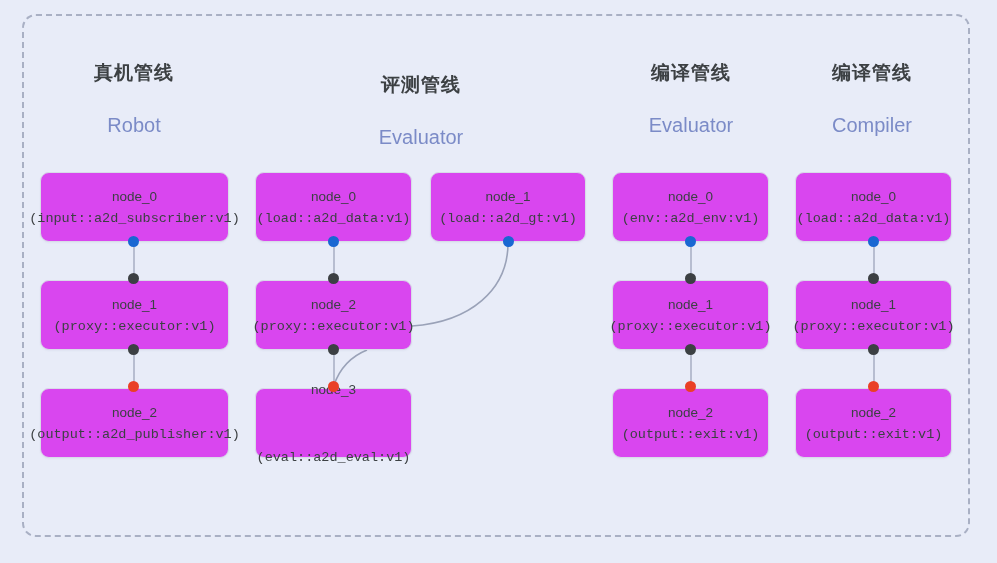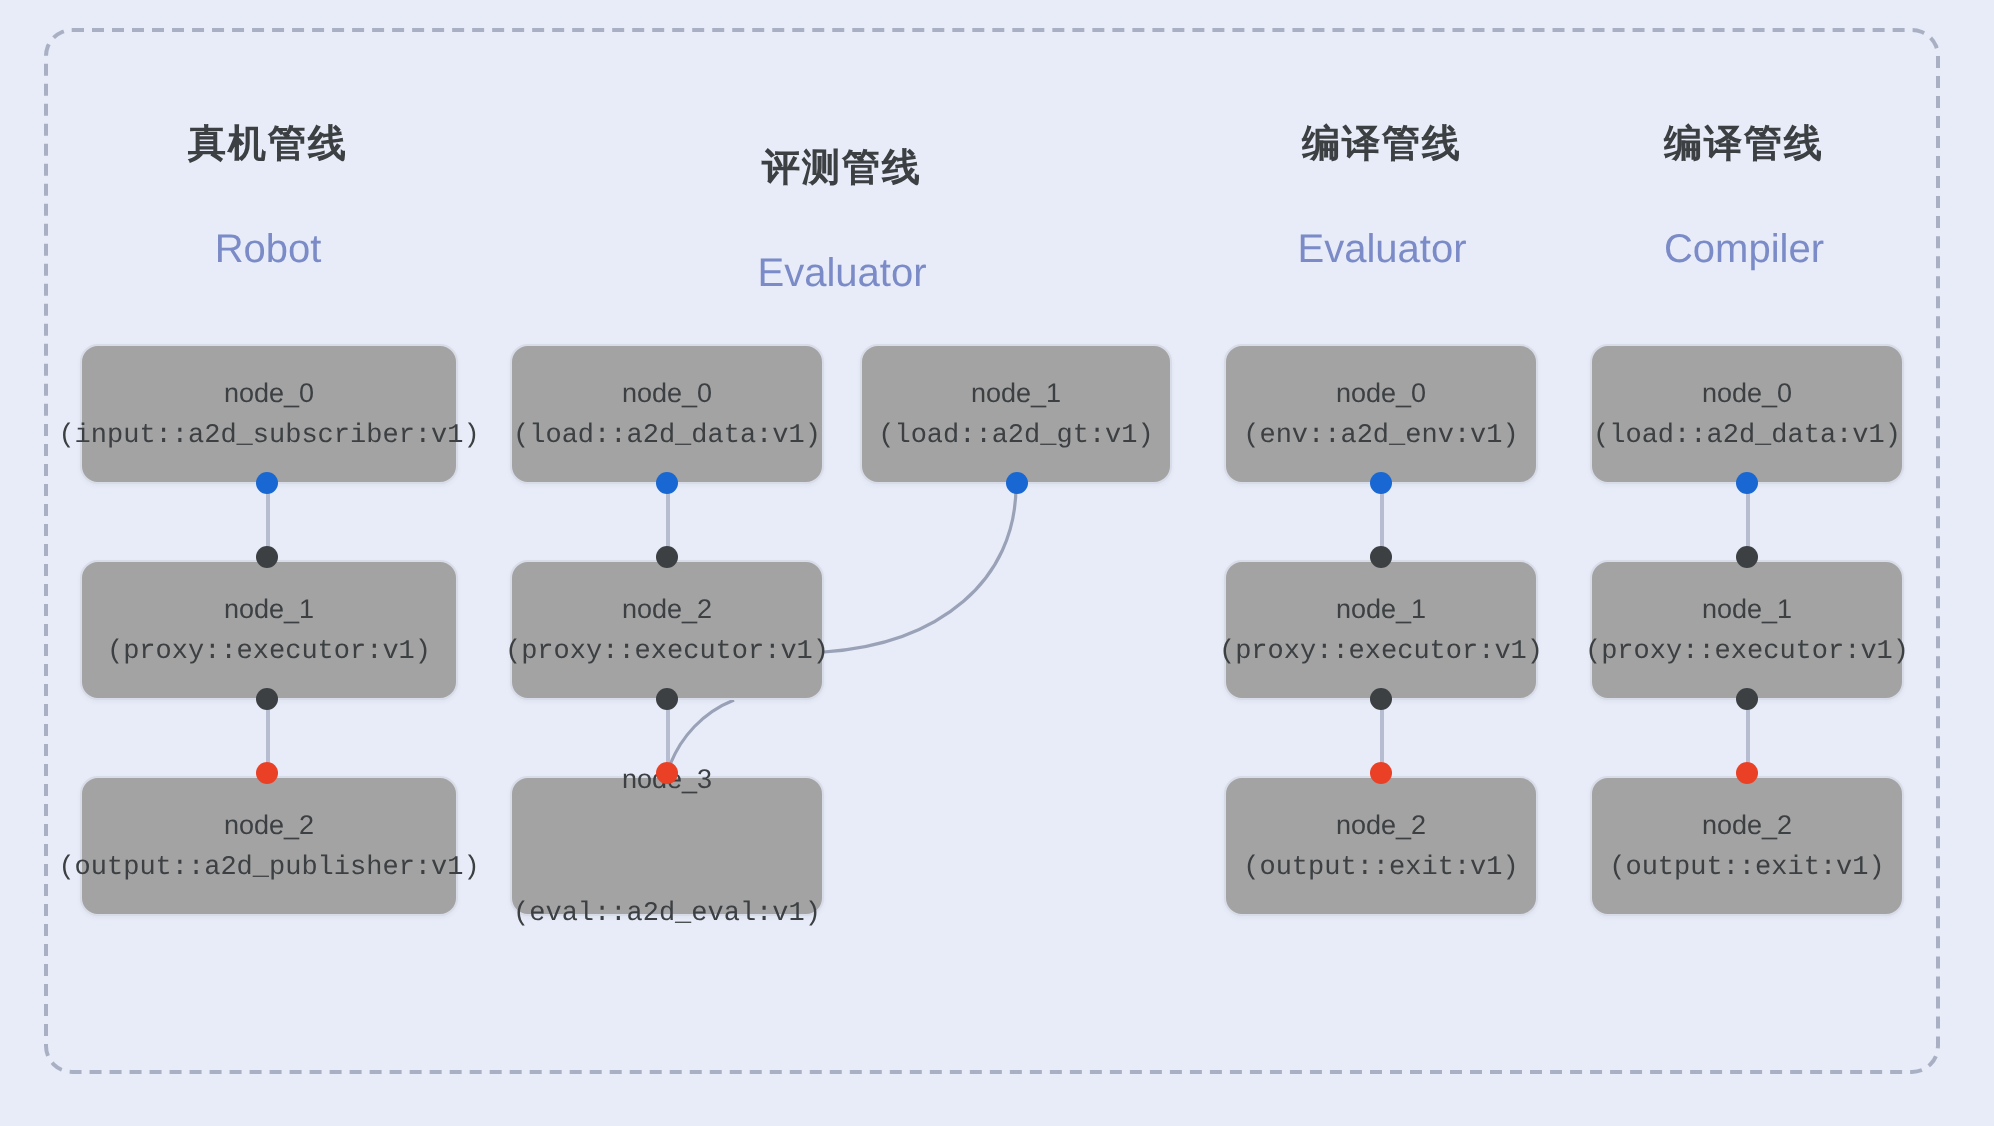--- a/index.html
+++ b/index.html
@@ -53,21 +53,21 @@
     font-weight: normal;
     color: #7b8bc7;
     line-height: 24px;
     margin-top: 29px;
   }
 
   
   .node {
     position: absolute;
     box-sizing: border-box;
-    background: #a3a3a3;
+    background: #d946ef;
     border: 1px solid #d8dce8;
     border-radius: 9px;
     display: flex;
     flex-direction: column;
     align-items: center;
     justify-content: center;
     box-shadow: 0 1px 2px rgba(60,70,110,0.05);
   }
   .node-name {
     font-size: 13.5px;

